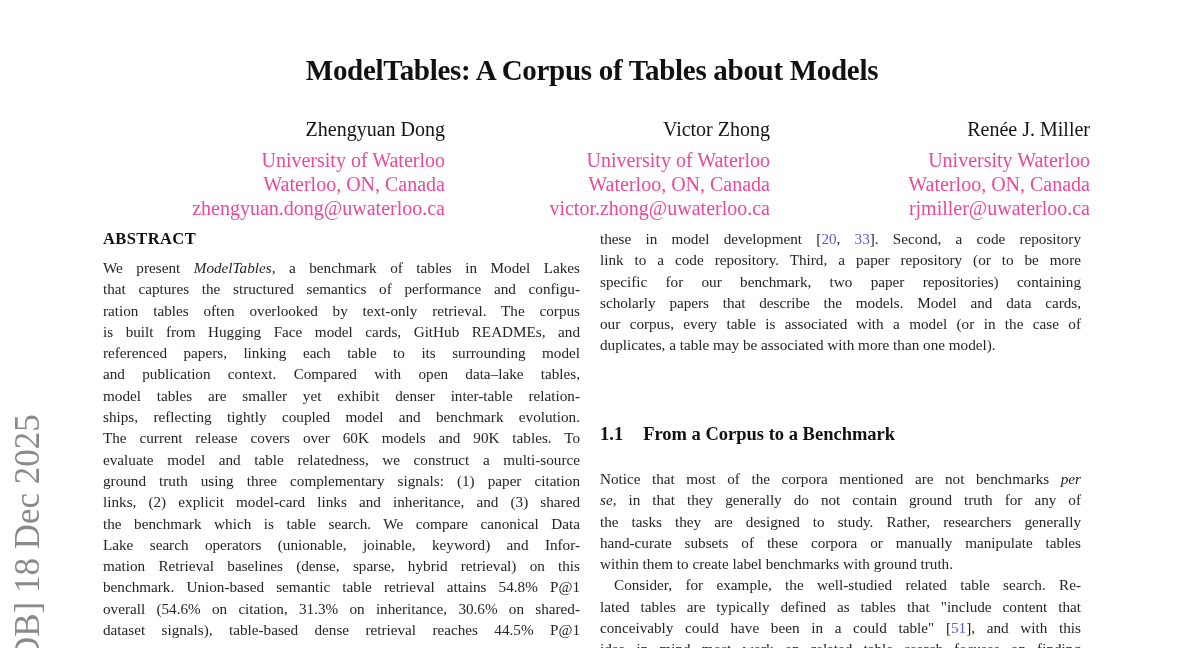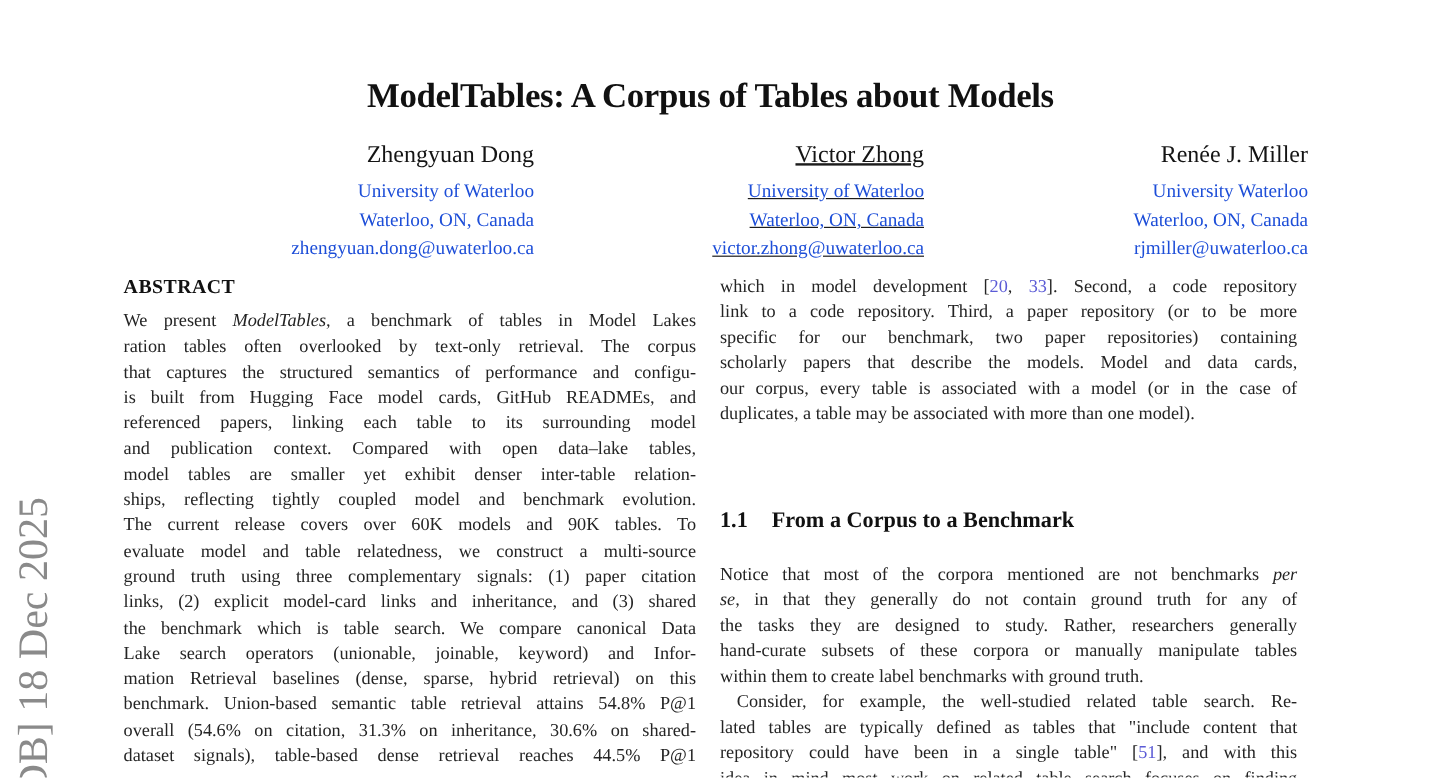--- a/index.html
+++ b/index.html
@@ -5,34 +5,34 @@
   * { margin: 0; padding: 0; box-sizing: border-box; }
   html, body { width: 1200px; height: 648px; overflow: hidden; }
   body {
     position: relative;
     background: #ffffff;
     font-family: "Liberation Serif", serif;
     color: #1c1c1c;
   }
   .page-title {
     position: absolute;
-    top: 64px; left: 0; width: 1184px;
+    top: 54px; left: 0; width: 1184px;
     text-align: center;
     font-size: 29px;
     font-weight: 700;
     letter-spacing: -0.3px;
     color: #111111;
   }
   .authors-row { position: absolute; top: 116px; left: 0; width: 1200px; }
   .author-col { position: absolute; width: 340px; text-align: right; }
   .author-col.c0 { left: 105px; }
-  .author-col.c1 { left: 430px; text-decoration: underline; }
+  .author-col.c1 { left: 430px; }
   .author-col.c2 { left: 750px; }
   .author-name { font-size: 20px; line-height: 26px; margin-bottom: 6px; color: #141414; }
-  .author-line { font-size: 16px; line-height: 24px; color: #1d4ed8; }
+  .author-line { font-size: 20px; line-height: 24px; color: #ec4899; }
   .abstract-heading {
     position: absolute; left: 103px; top: 229px;
     font-size: 16.5px; font-weight: 700; letter-spacing: 0.4px;
     color: #111111;
   }
   .col-text { position: absolute; font-size: 15.2px; color: #242424; }
   .col-left  { left: 103px; top: 257px; width: 477px; }
   .col-right-p1 { left: 600px; top: 228px; width: 481px; }
   .col-right-p2 { left: 600px; top: 468px; width: 481px; }
   .tline {
@@ -87,55 +87,55 @@
     <div class="author-line">University Waterloo</div>
     <div class="author-line">Waterloo, ON, Canada</div>
     <div class="author-line">rjmiller@uwaterloo.ca</div>
   </div>
 </div>
 
 <div class="abstract-heading">ABSTRACT</div>
 
 <div class="col-text col-left">
     <div class="tline"><span>We present </span><span class="it">ModelTables</span><span>, a benchmark of tables in Model Lakes</span></div>
+    <div class="tline"><span>that captures the structured semantics of performance and configu-</span></div>
     <div class="tline"><span>ration tables often overlooked by text-only retrieval. The corpus</span></div>
-    <div class="tline"><span>that captures the structured semantics of performance and configu-</span></div>
     <div class="tline"><span>is built from Hugging Face model cards, GitHub READMEs, and</span></div>
     <div class="tline"><span>referenced papers, linking each table to its surrounding model</span></div>
     <div class="tline"><span>and publication context. Compared with open data–lake tables,</span></div>
     <div class="tline"><span>model tables are smaller yet exhibit denser inter-table relation-</span></div>
     <div class="tline"><span>ships, reflecting tightly coupled model and benchmark evolution.</span></div>
     <div class="tline"><span>The current release covers over 60K models and 90K tables. To</span></div>
     <div class="tline"><span>evaluate model and table relatedness, we construct a multi-source</span></div>
     <div class="tline"><span>ground truth using three complementary signals: (1) paper citation</span></div>
     <div class="tline"><span>links, (2) explicit model-card links and inheritance, and (3) shared</span></div>
     <div class="tline"><span>the benchmark which is table search. We compare canonical Data</span></div>
     <div class="tline"><span>Lake search operators (unionable, joinable, keyword) and Infor-</span></div>
     <div class="tline"><span>mation Retrieval baselines (dense, sparse, hybrid retrieval) on this</span></div>
     <div class="tline"><span>benchmark. Union-based semantic table retrieval attains 54.8% P@1</span></div>
     <div class="tline"><span>overall (54.6% on citation, 31.3% on inheritance, 30.6% on shared-</span></div>
     <div class="tline"><span>dataset signals), table-based dense retrieval reaches 44.5% P@1</span></div>
   </div>
 
 <div class="col-text col-right-p1">
-    <div class="tline"><span>which in model development [</span><span class="cite">20</span><span>, </span><span class="cite">33</span><span>]. Second, a code repository</span></div>
+    <div class="tline"><span>these in model development [</span><span class="cite">20</span><span>, </span><span class="cite">33</span><span>]. Second, a code repository</span></div>
     <div class="tline"><span>link to a code repository. Third, a paper repository (or to be more</span></div>
     <div class="tline"><span>specific for our benchmark, two paper repositories) containing</span></div>
     <div class="tline"><span>scholarly papers that describe the models. Model and data cards,</span></div>
     <div class="tline"><span>our corpus, every table is associated with a model (or in the case of</span></div>
     <div class="tline end"><span>duplicates, a table may be associated with more than one model).</span></div>
   </div>
 
 <div class="section-heading">
   <span class="section-number">1.1</span><span>From a Corpus to a Benchmark</span>
 </div>
 
 <div class="col-text col-right-p2">
     <div class="tline"><span>Notice that most of the corpora mentioned are not benchmarks </span><span class="it">per</span></div>
     <div class="tline"><span class="it">se</span><span>, in that they generally do not contain ground truth for any of</span></div>
     <div class="tline"><span>the tasks they are designed to study. Rather, researchers generally</span></div>
     <div class="tline"><span>hand-curate subsets of these corpora or manually manipulate tables</span></div>
     <div class="tline end"><span>within them to create label benchmarks with ground truth.</span></div>
     <div class="tline indent"><span>Consider, for example, the well-studied related table search. Re-</span></div>
     <div class="tline"><span>lated tables are typically defined as tables that "include content that</span></div>
-    <div class="tline"><span>repository could have been in a single table" [</span><span class="cite">51</span><span>], and with this</span></div>
+    <div class="tline"><span>conceivably could have been in a could table" [</span><span class="cite">51</span><span>], and with this</span></div>
     <div class="tline"><span>idea in mind most work on related table search focuses on finding</span></div>
   </div>
 
 </body></html>

